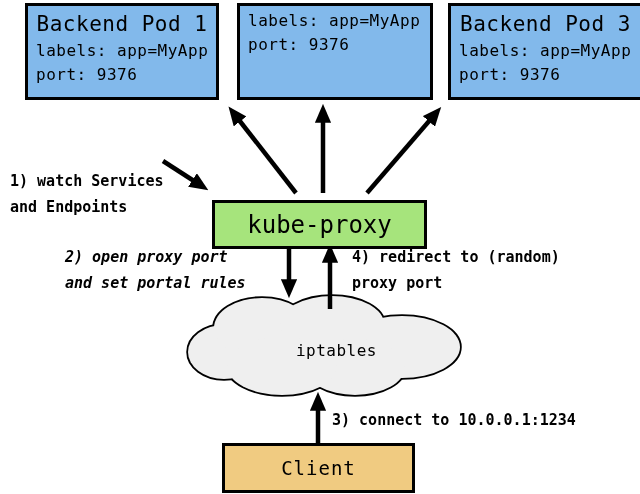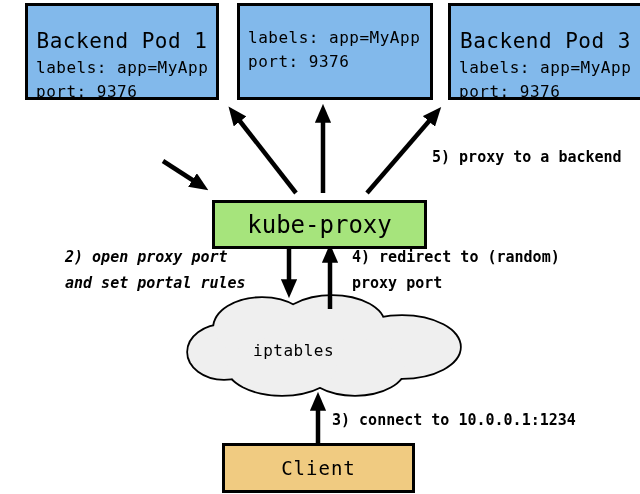--- a/index.html
+++ b/index.html
@@ -31,21 +31,21 @@
     stroke-width: 4.5;
     fill: none;
   }
   .box {
     position: absolute;
     box-sizing: border-box;
     border: 3px solid var(--line_color, #000);
   }
   .pod {
     background: var(--pod_fill, #82b9eb);
-    padding: 20px 8px;
+    padding: 3px 8px;
   }
   .pod .pod-title {
     font-size: 21px;
     line-height: 30px;
     text-align: center;
     letter-spacing: 0.5px;
     white-space: nowrap;
   }
   .pod .pod-line {
     font-size: 16px;
@@ -77,21 +77,21 @@
     font-weight: bold;
     font-size: 15px;
     line-height: 26px;
     white-space: pre-line;
   }
   .cloud-label {
     position: absolute;
     left: 253px;
     top: 341px;
     width: 124px;
-    text-align: left;
+    text-align: right;
     font-size: 16px;
     letter-spacing: 0.5px;
   }
 </style>
 </head>
 <body>
 
 <div class="stage">
 
   <svg class="layer" viewBox="0 0 640 494">
@@ -150,24 +150,25 @@
   <div class="box centerbox kubeproxy" style="left:212px; top:192px; width:215px; height:49px;margin-top:8px;">
     <span>kube-proxy</span>
   </div>
 
   <div class="cloud-label">iptables</div>
 
   <div class="box centerbox client" style="left:222px; top:443px; width:193px; height:50px;">
     <span>Client</span>
   </div>
 
+  <div class="annotation" style="left:10px; top:168px;">1) watch Services
+and Endpoints</div>
 
   <div class="annotation" style="left:65px; top:244px;font-style:italic;">2) open proxy port
 and set portal rules</div>
 
   <div class="annotation" style="left:332px; top:407px;">3) connect to 10.0.0.1:1234</div>
 
   <div class="annotation" style="left:352px; top:244px;">4) redirect to (random)
 proxy port</div>
 
-  <div class="annotation" style="left:432px; top:144px;">5) proxy to a backend</div>
 
 </div>
 
 </body></html>

